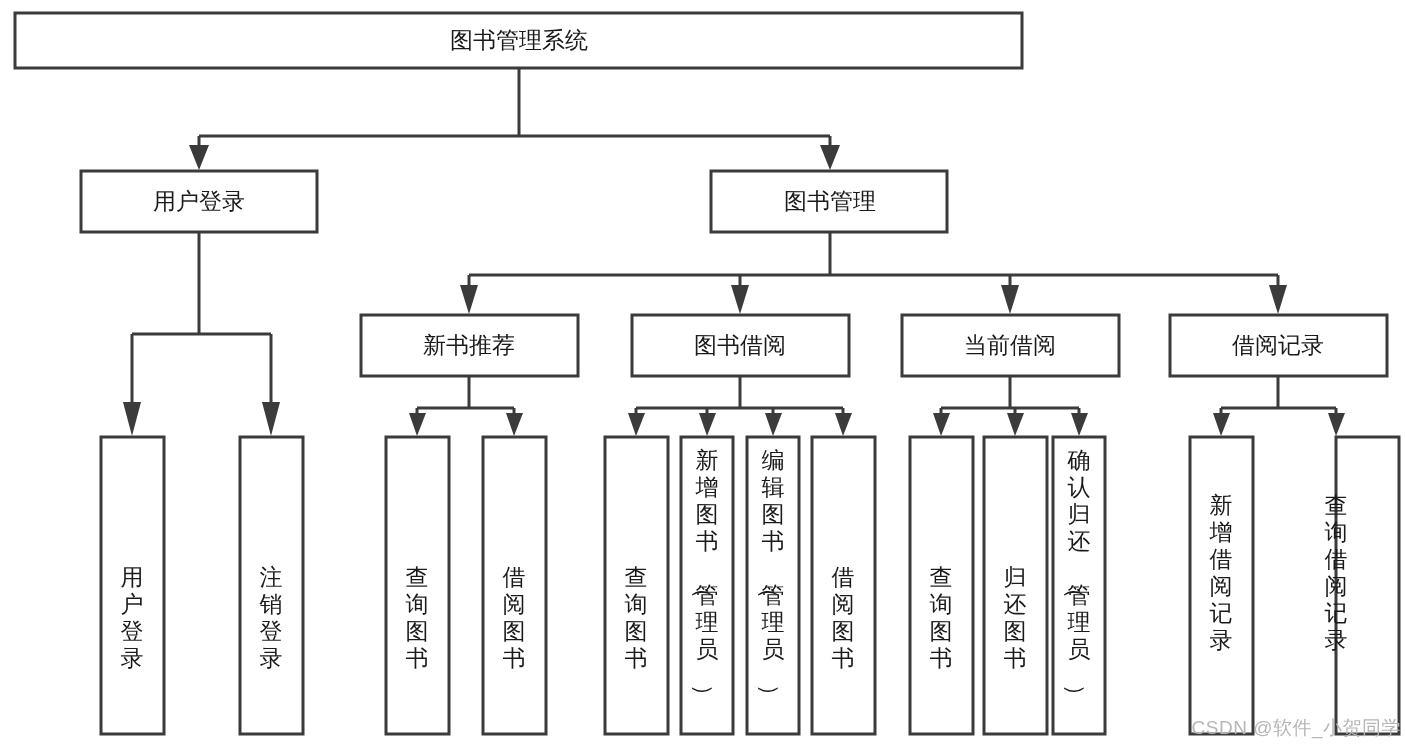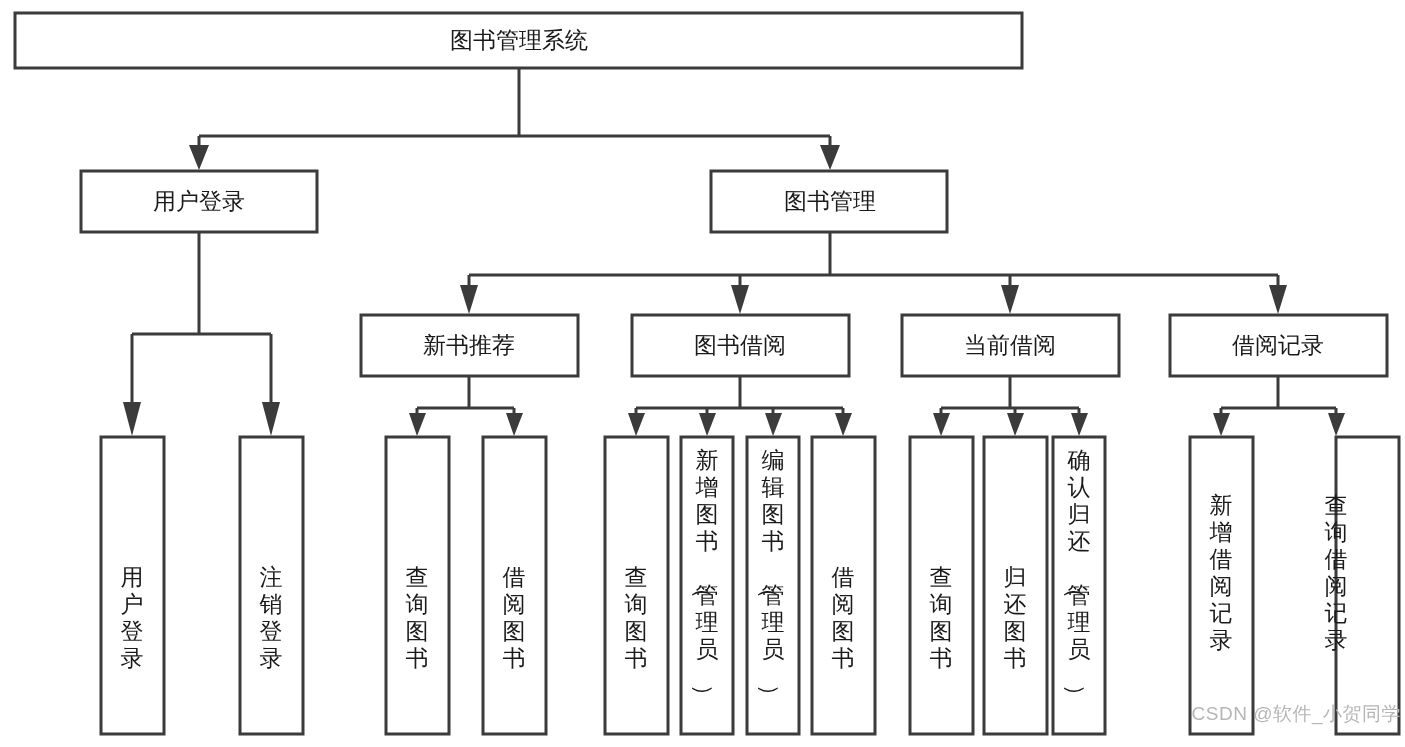--- a/index.html
+++ b/index.html
@@ -51,21 +51,21 @@
   }
   .node-label-v {
     font-family: "Liberation Sans", "DejaVu Sans", sans-serif;
     font-size: 23px;
     fill: #1a1a1a;
     text-anchor: middle;
   }
   .watermark {
     position: absolute;
     right: 12px;
-    bottom: 20px;
+    bottom: 6px;
     font-family: "Liberation Sans", "DejaVu Sans", sans-serif;
     font-size: 19px;
     color: #b6b6b6;
     white-space: nowrap;
     pointer-events: none;
     letter-spacing: 0.5px;
   }
 </style>
 </head>
 <body>

